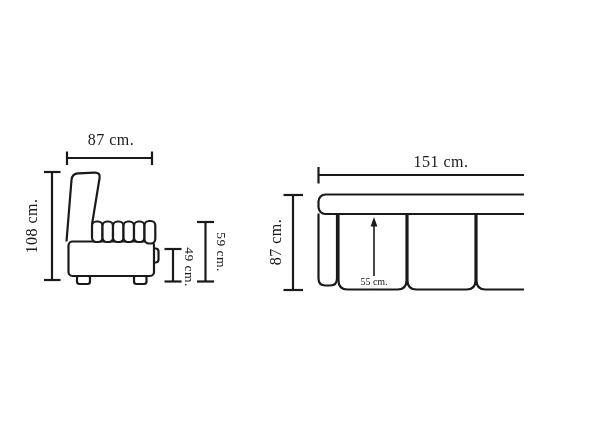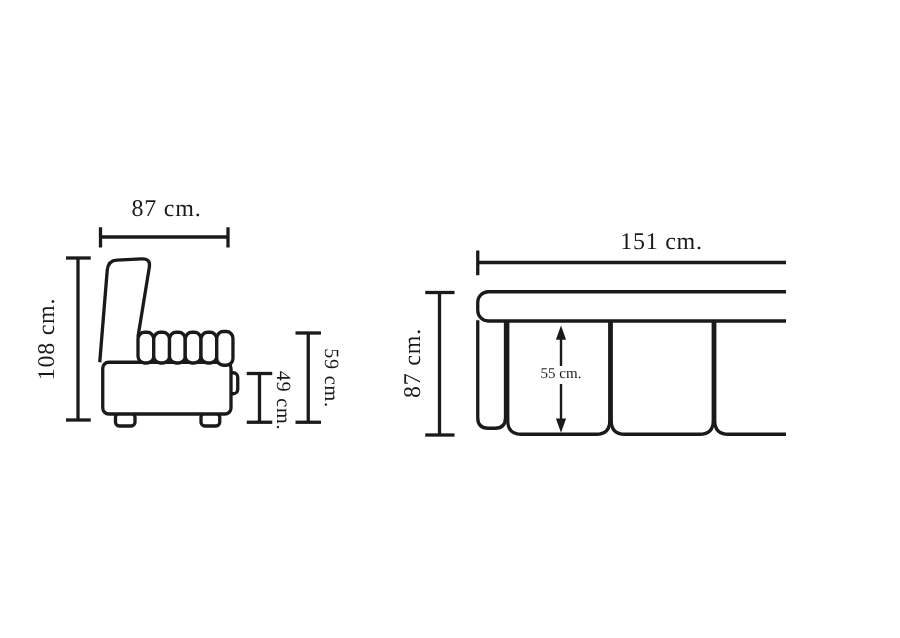--- a/index.html
+++ b/index.html
@@ -25,21 +25,21 @@
     transform:translate(-50%,-50%);
     font-size:16px;
     color:var(--line);
     white-space:nowrap;
     line-height:1;
     letter-spacing:0.5px;
   }
   .rot-ccw{transform:translate(-50%,-50%) rotate(-90deg);}
   .rot-cw{transform:translate(-50%,-50%) rotate(90deg);}
   .sm{font-size:13.5px;}
-  .xs{font-size:10px;letter-spacing:0;}
+  .xs{font-size:10px;letter-spacing:0;margin-top:32px;}
   .txtbg{background:var(--bg);padding:1px 3px;}
 </style>
 </head>
 <body>
 
 <div class="canvas">
 
   <svg width="600" height="425" viewBox="0 0 600 425">
 
     <g>

